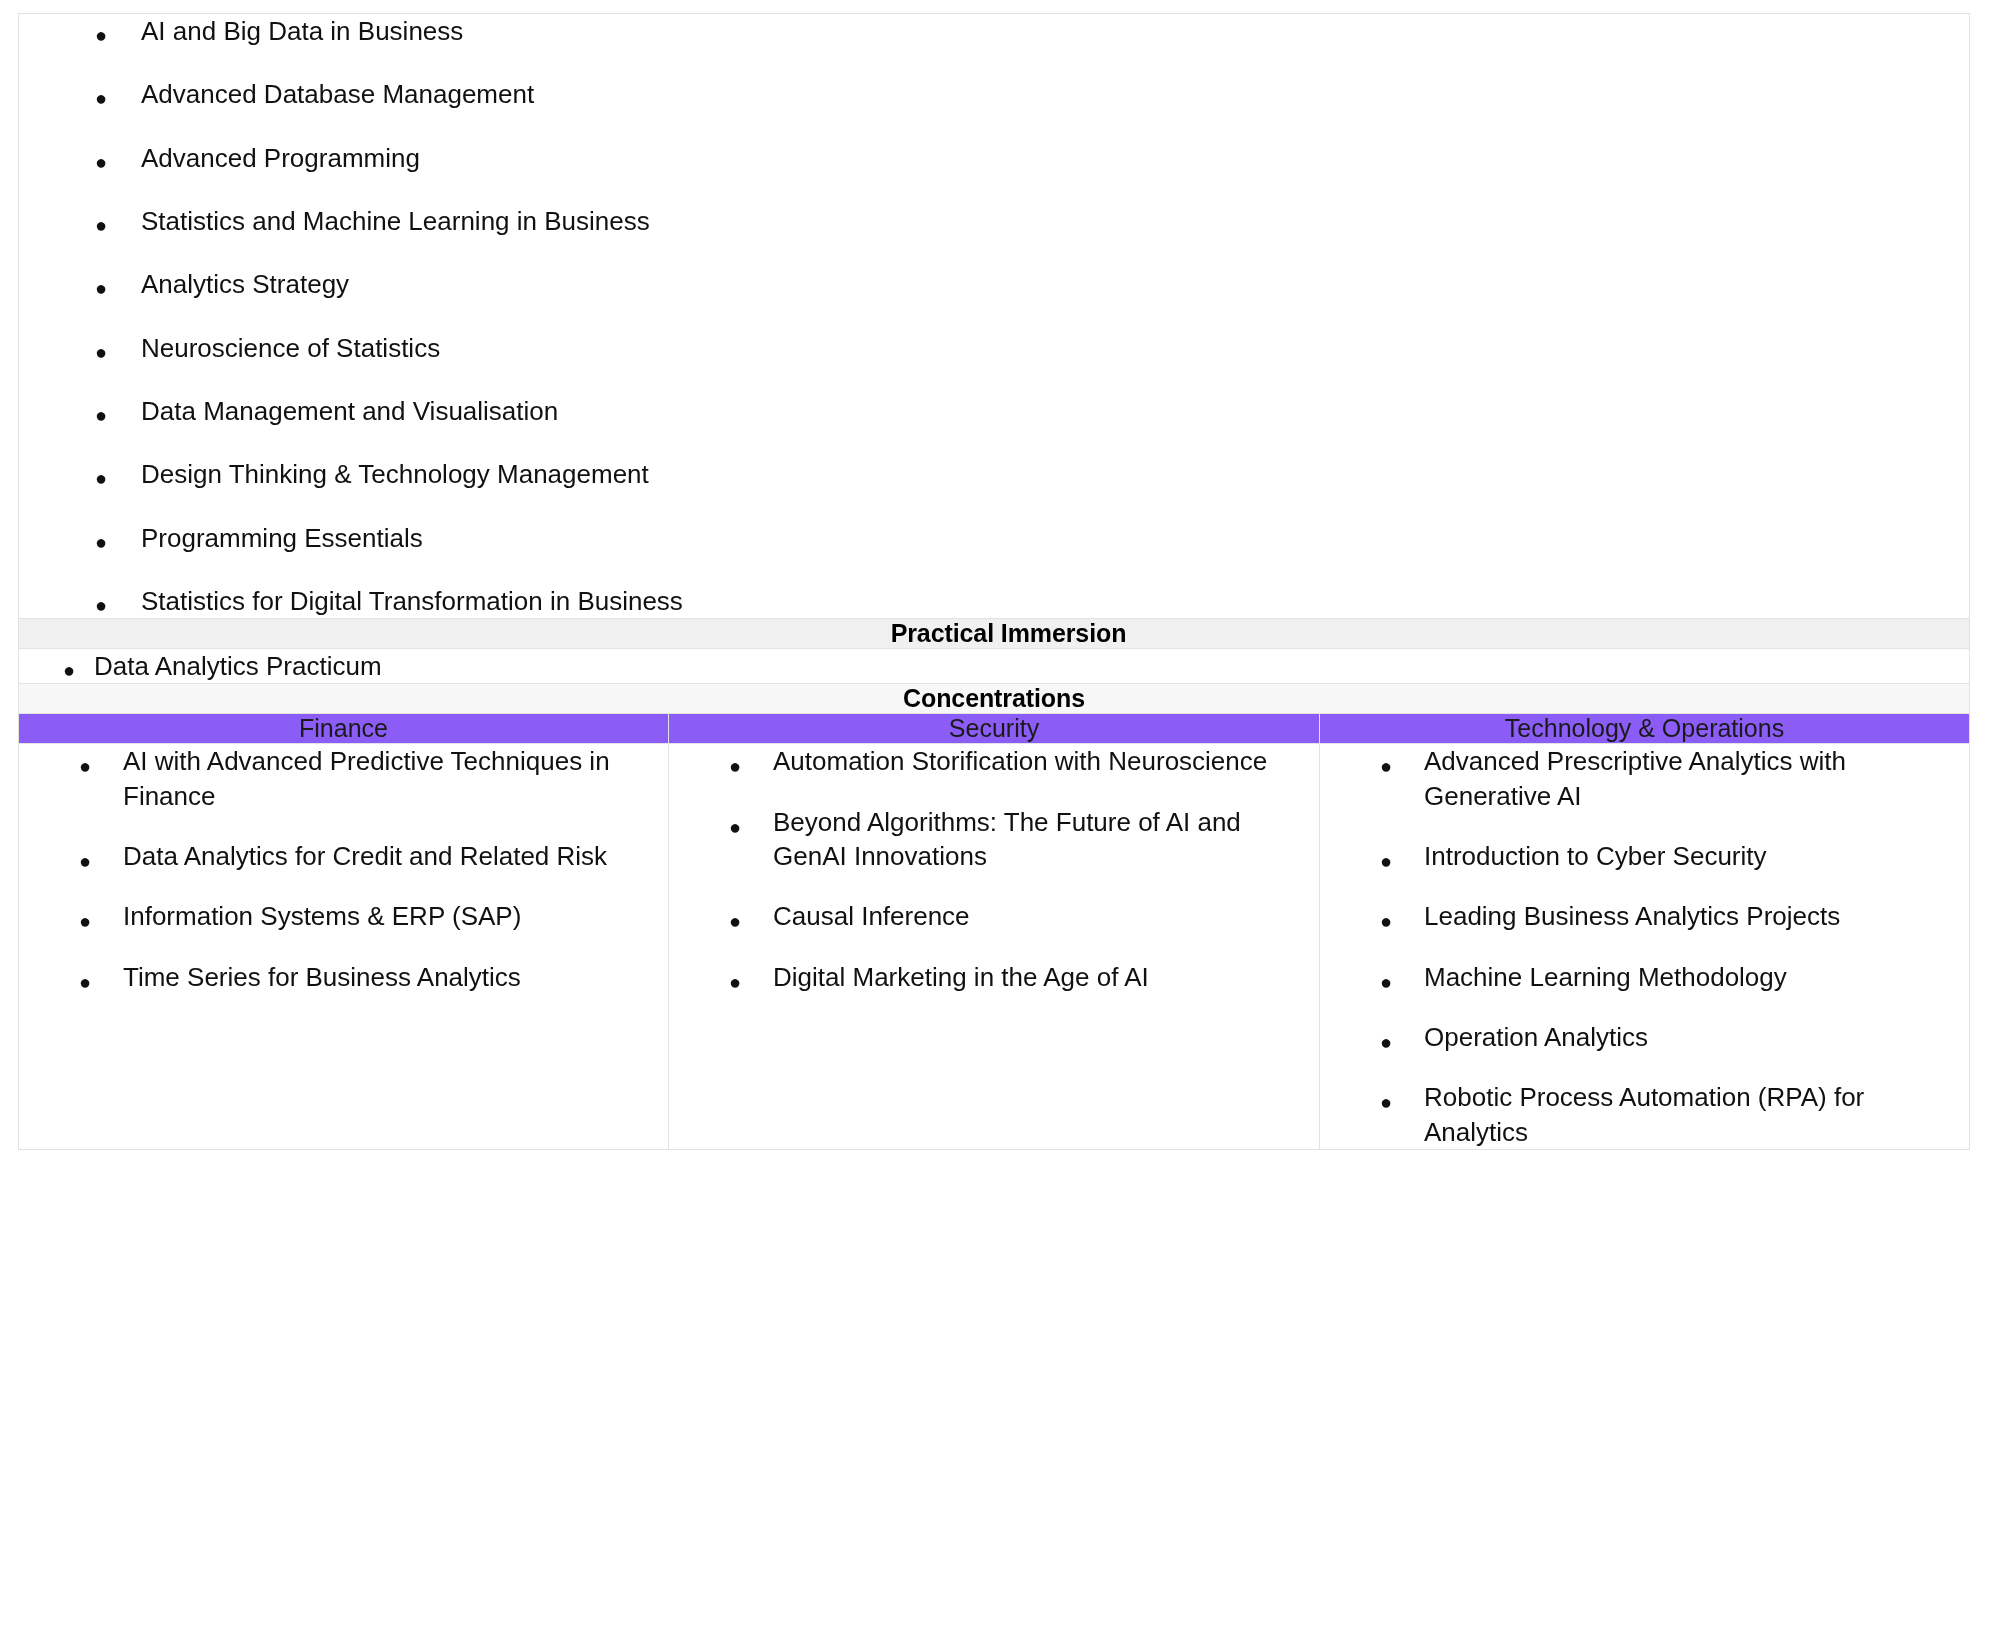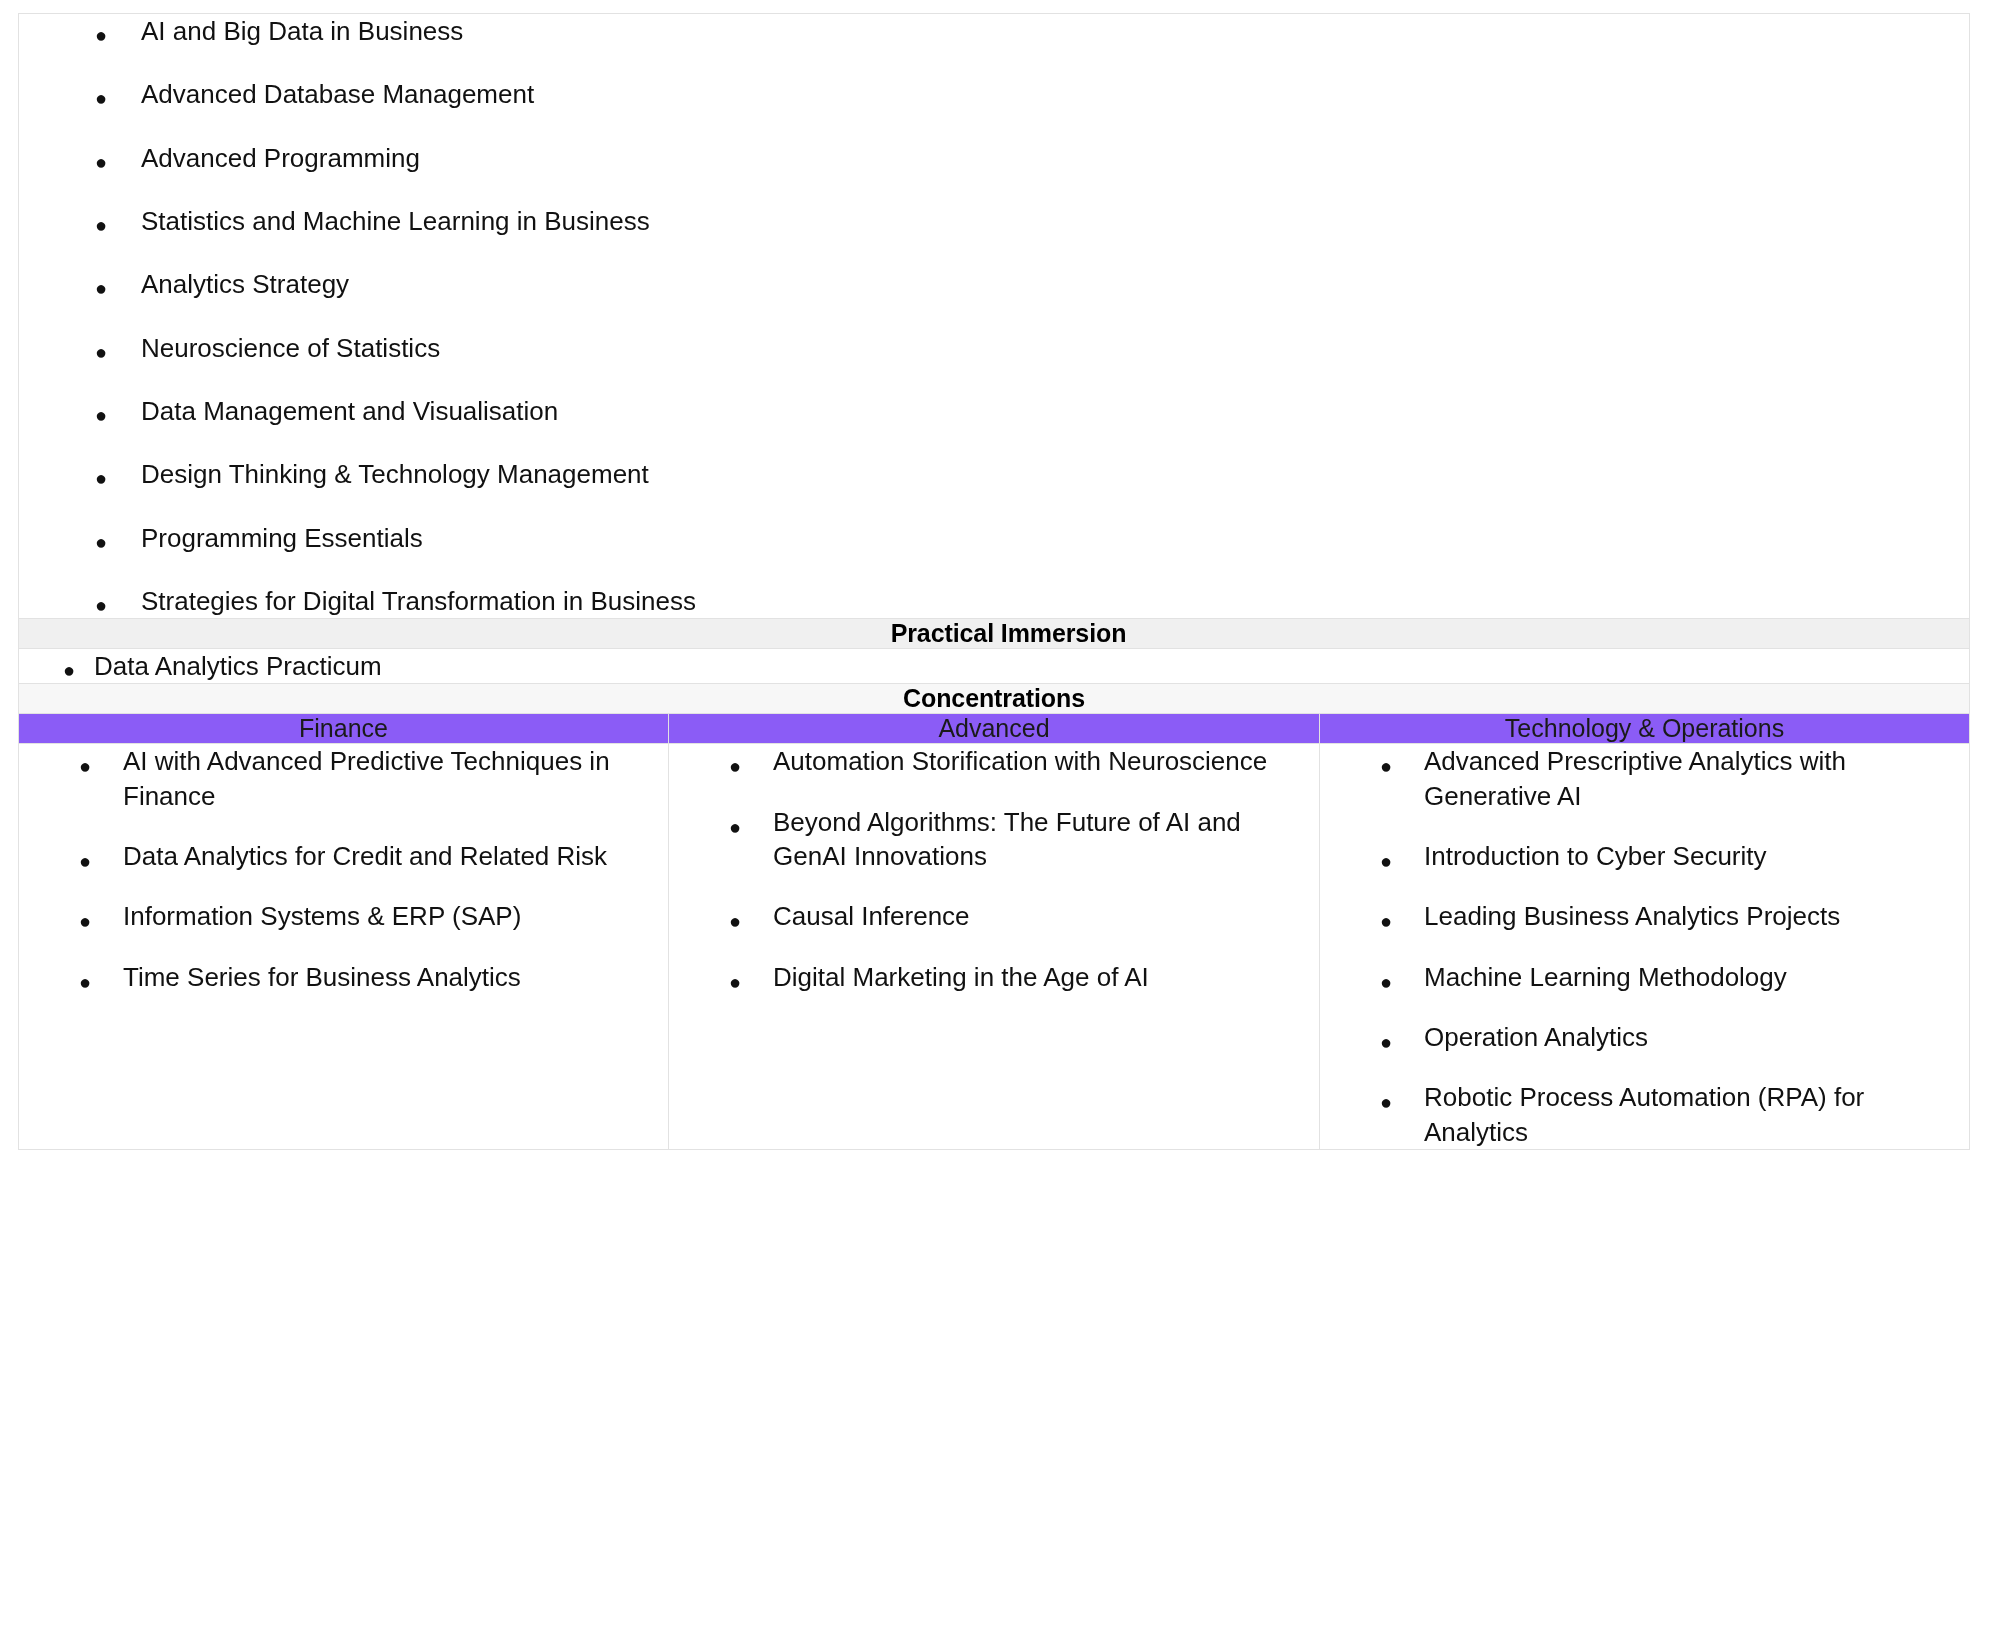--- a/index.html
+++ b/index.html
@@ -177,21 +177,21 @@
             <li>
               <span class="bullet">●</span>
               <span>Design Thinking &amp; Technology Management</span>
             </li>
             <li>
               <span class="bullet">●</span>
               <span>Programming Essentials</span>
             </li>
             <li>
               <span class="bullet">●</span>
-              <span>Strategies for Digital Transformation in Business</span>
+              <span>Statistics for Digital Transformation in Business</span>
             </li>
           </ul>
         </td>
       </tr>
 
       <tr>
         <td class="section-head shade-mid" colspan="3">Practical Immersion</td>
       </tr>
       <tr>
         <td class="body-cell" colspan="3">
@@ -202,21 +202,21 @@
             </li>
           </ul>
         </td>
       </tr>
 
       <tr>
         <td class="section-head shade-light" colspan="3">Concentrations</td>
       </tr>
       <tr>
         <td class="col-head">Finance</td>
-        <td class="col-head">Advanced</td>
+        <td class="col-head">Security</td>
         <td class="col-head">Technology &amp; Operations</td>
       </tr>
       <tr>
 
         <td class="body-cell">
           <ul class="mod-list list-conc">
             <li>
               <span class="bullet">●</span>
               <span>AI with Advanced Predictive Techniques in Finance</span>
             </li>

